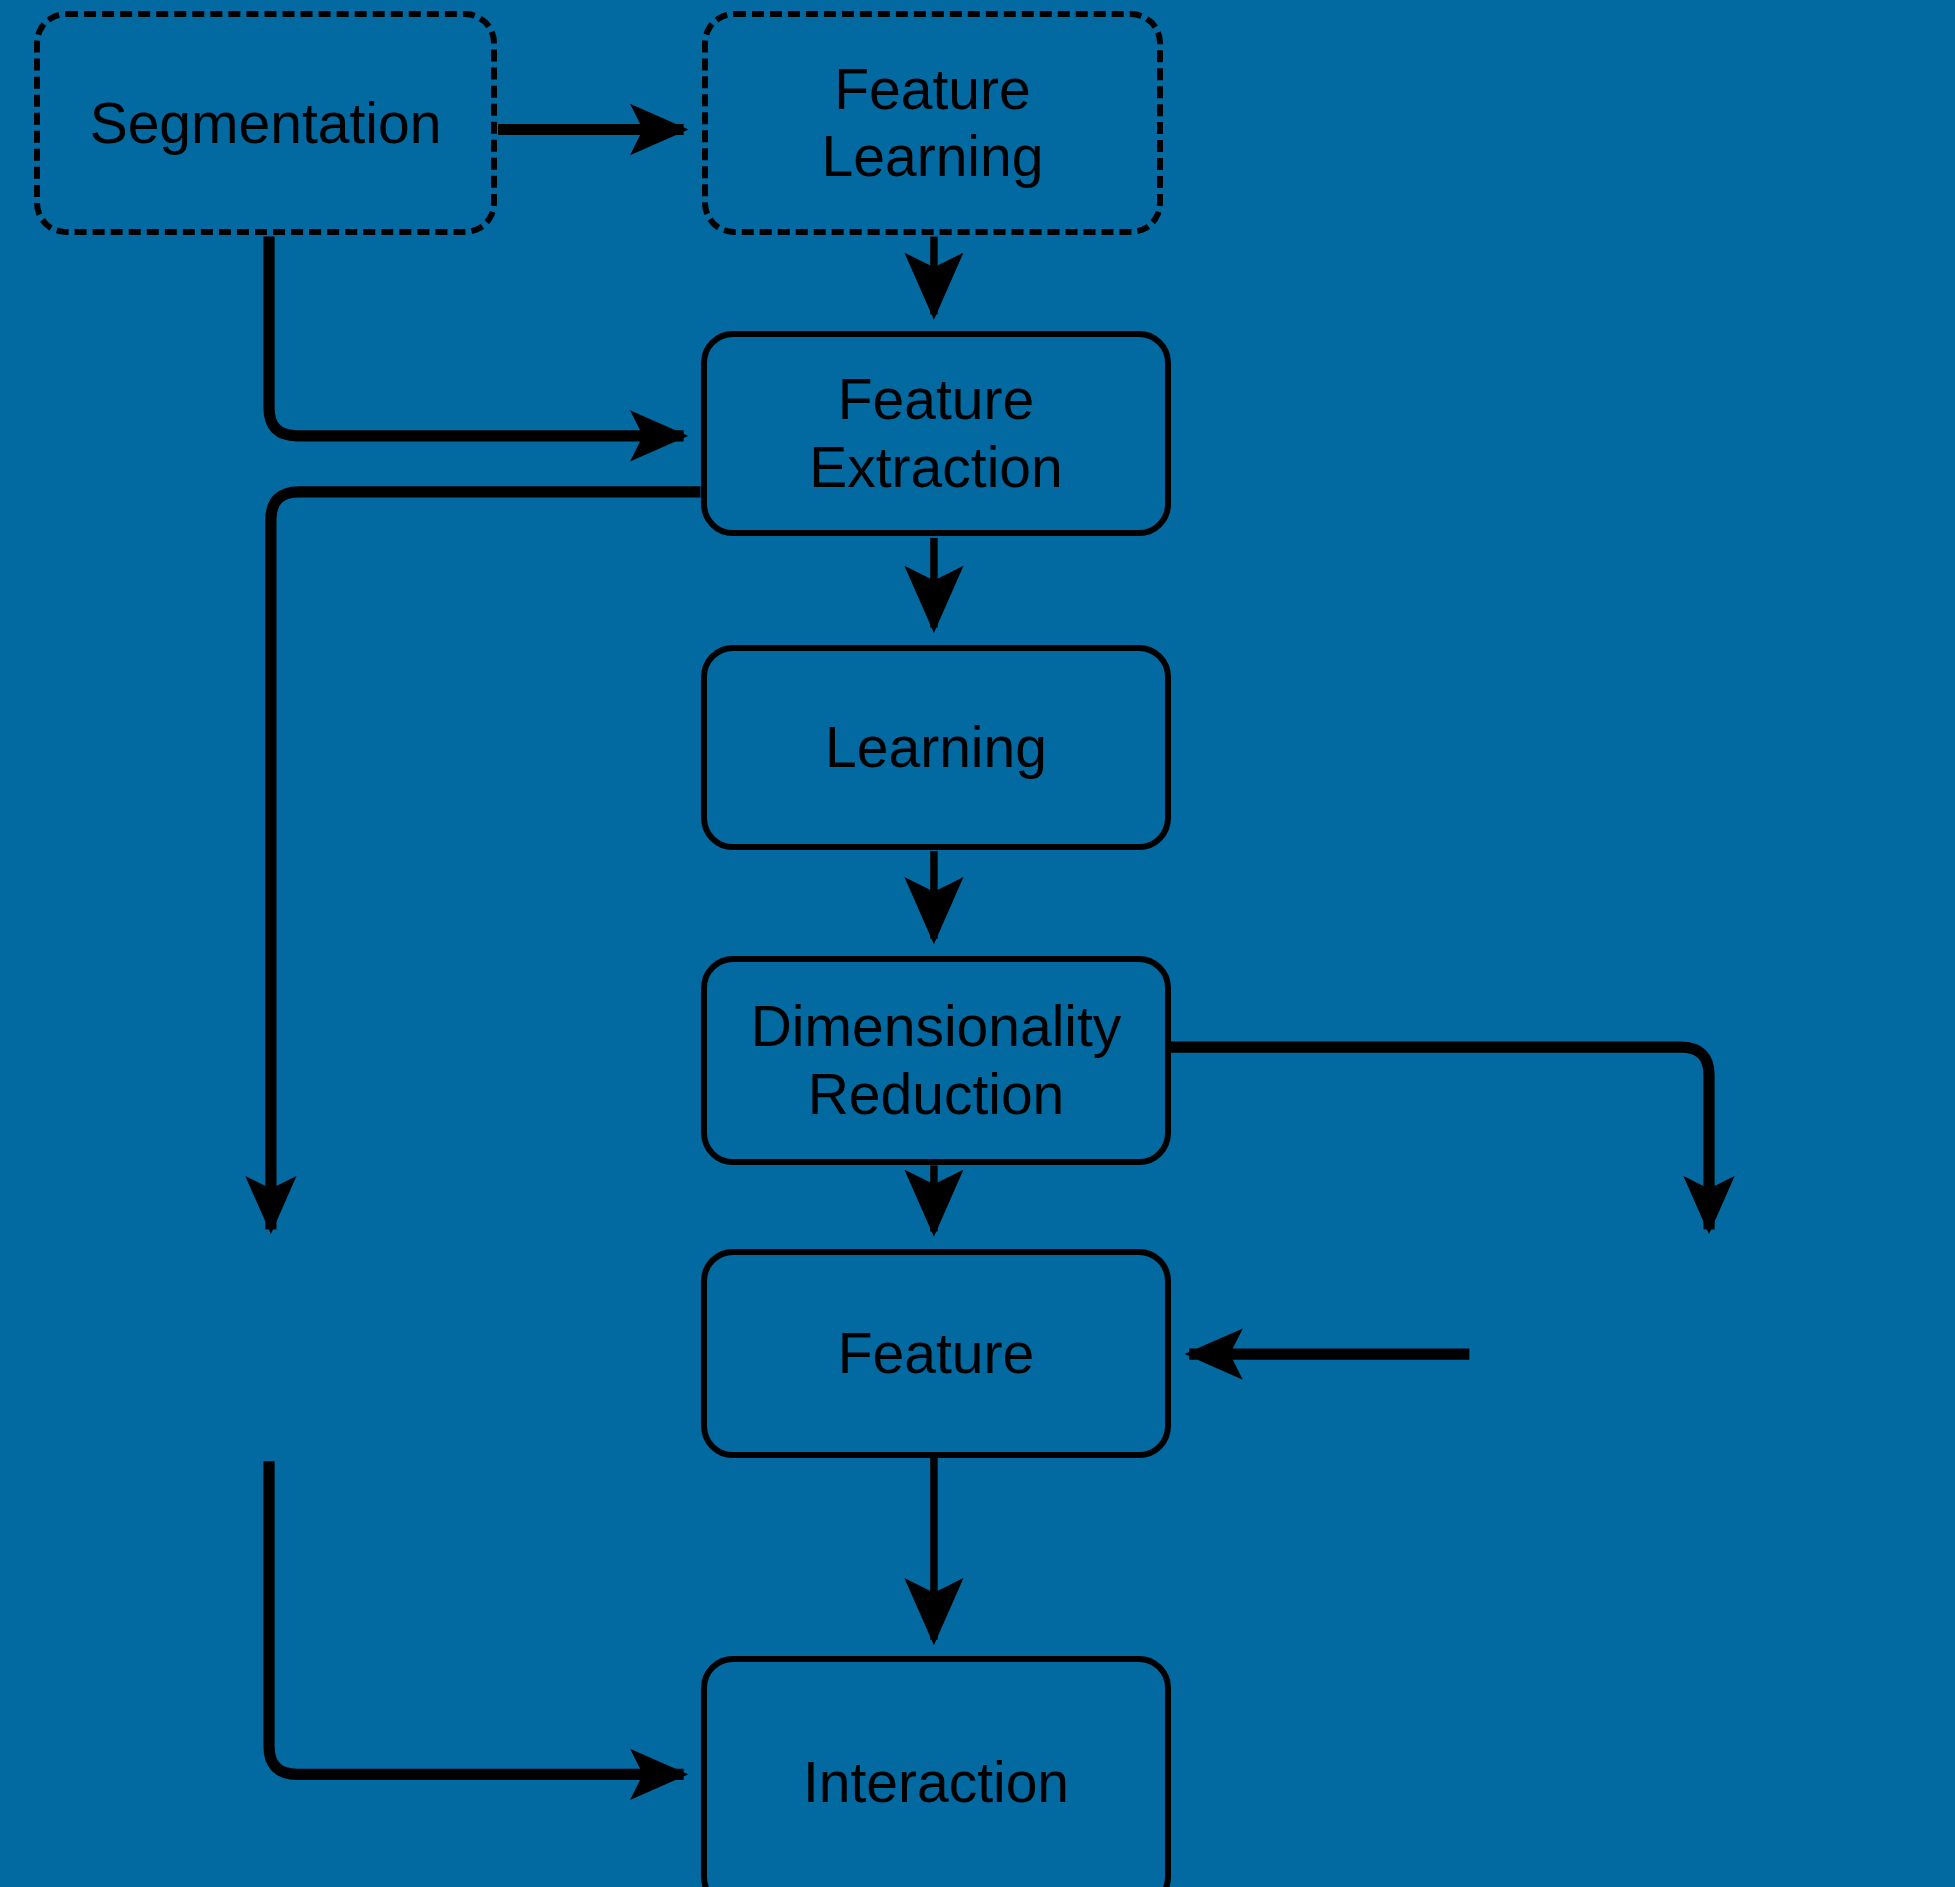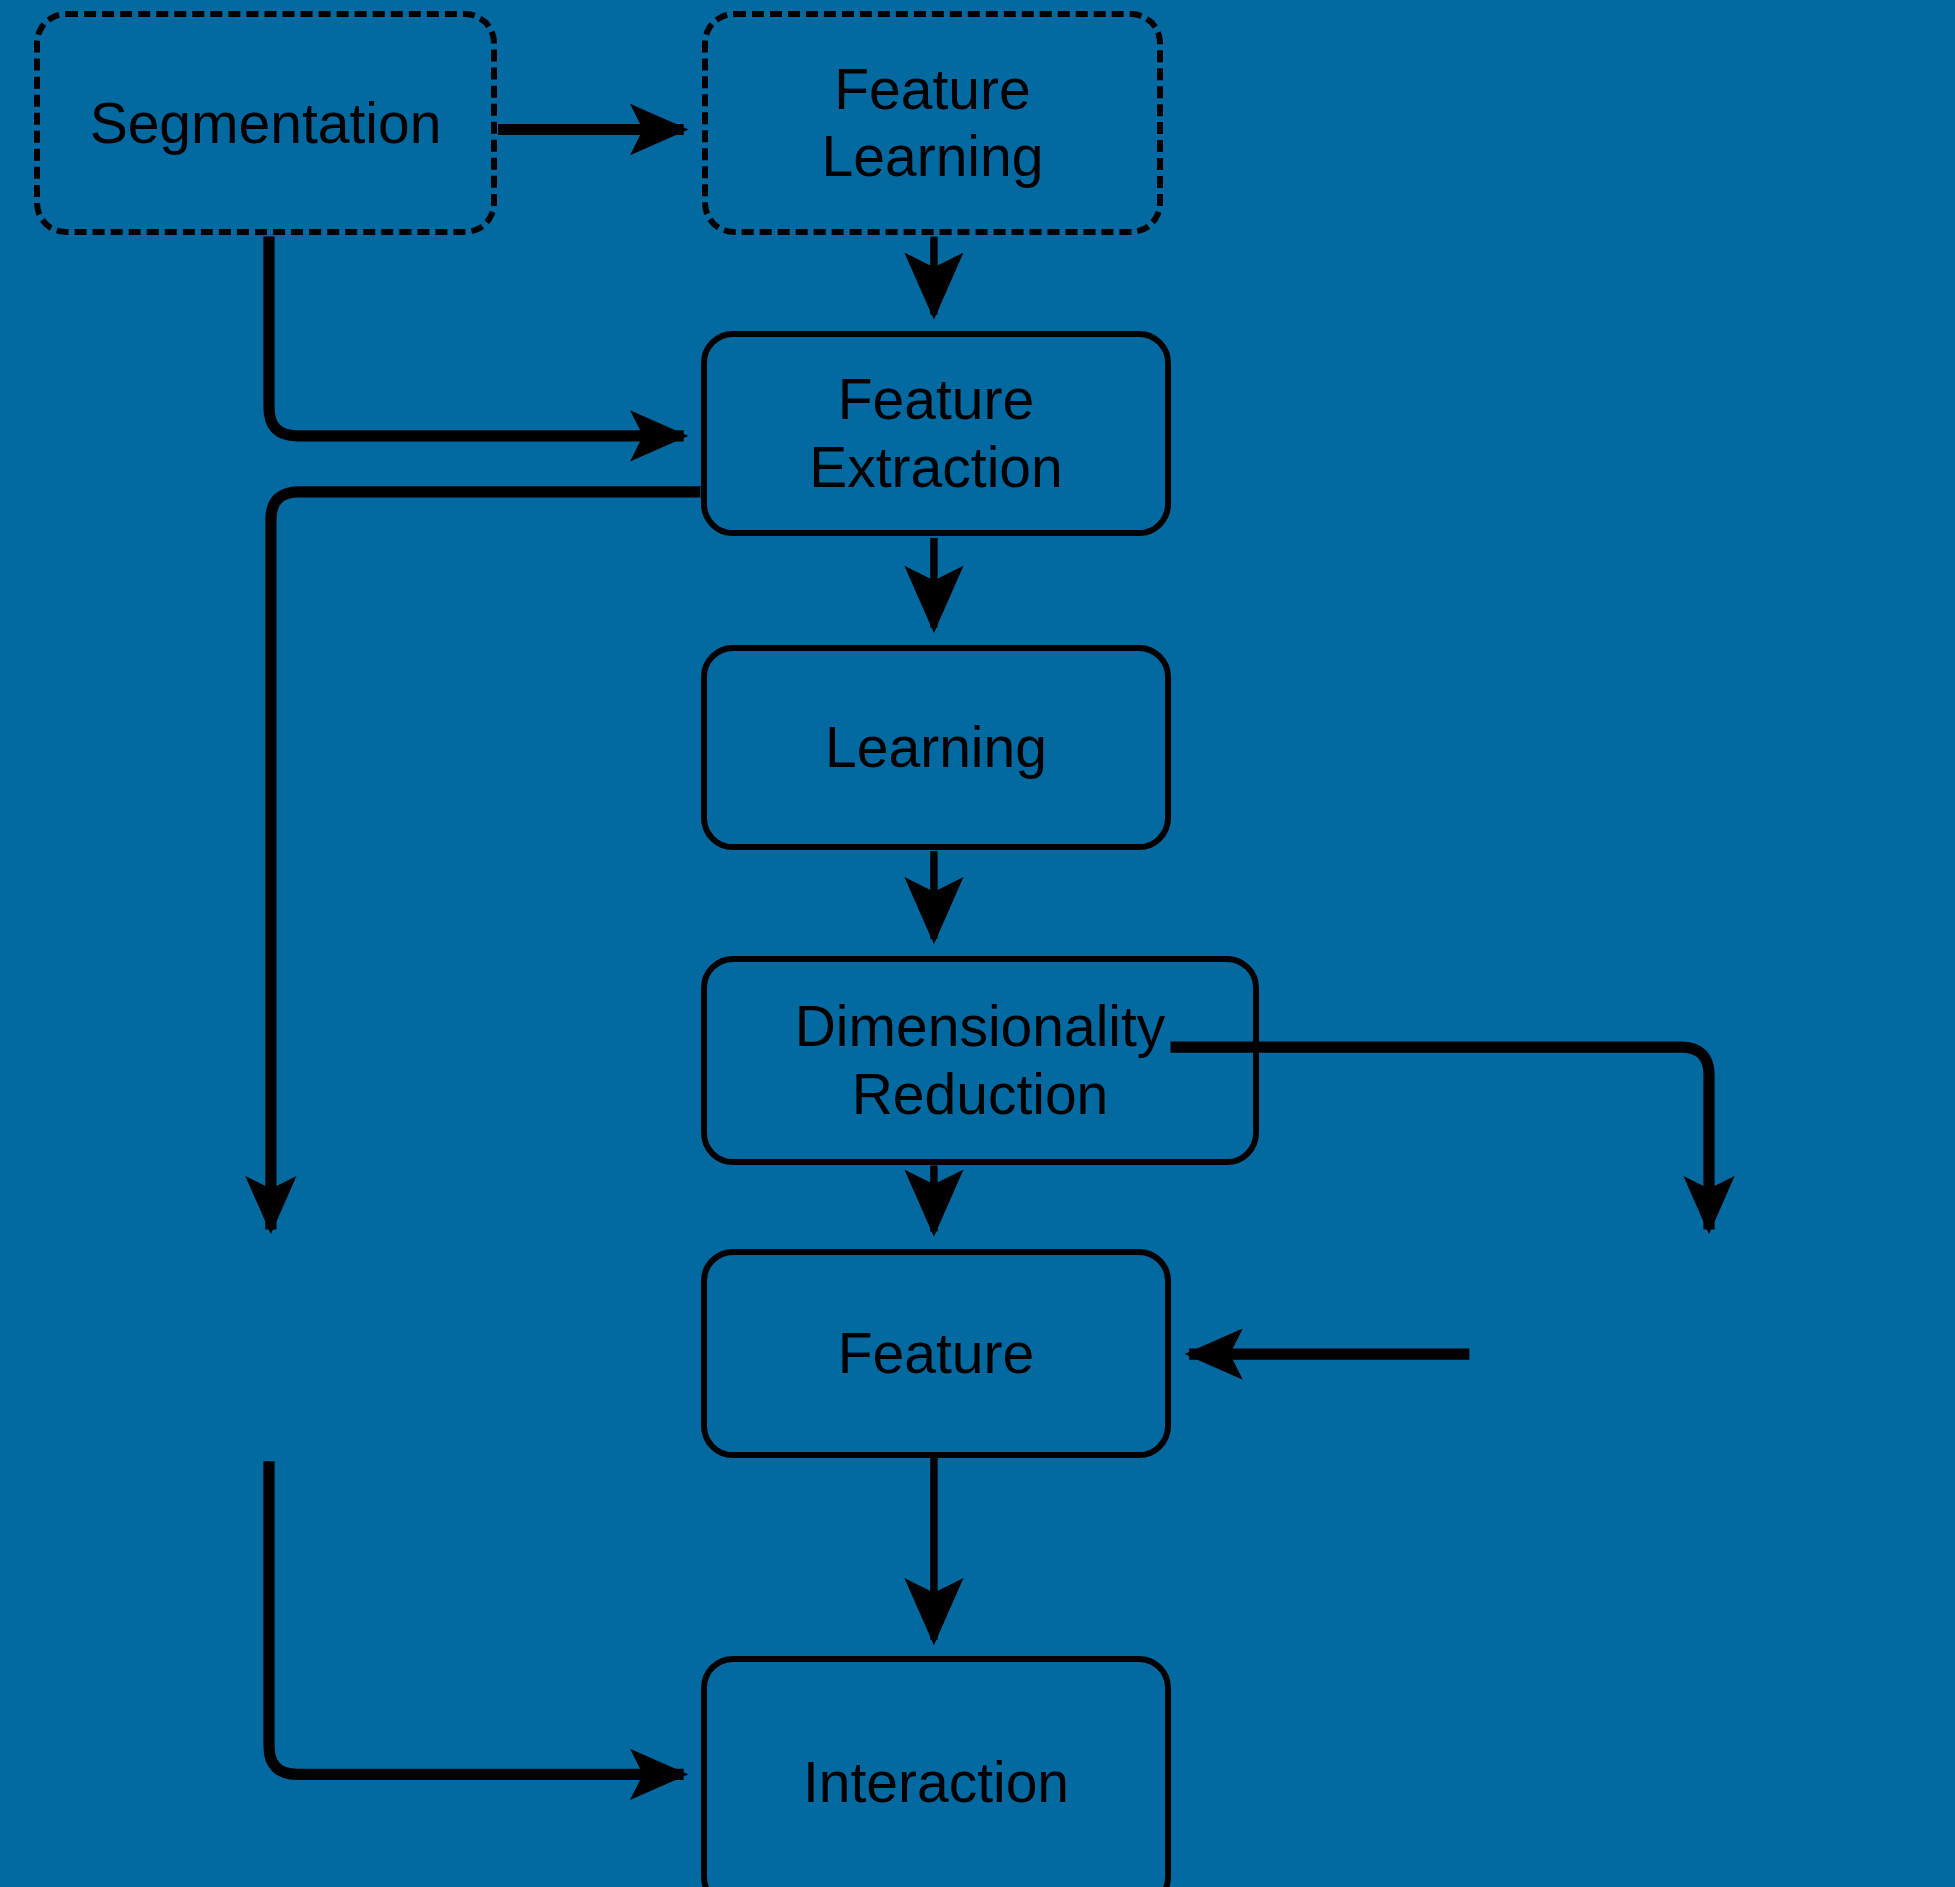--- a/index.html
+++ b/index.html
@@ -100,21 +100,21 @@
 
   <div class="node solid" style="left:701px; top:331px; width:470px; height:205px;">
     <span class="node-label">Feature
 Extraction</span>
   </div>
 
   <div class="node solid" style="left:701px; top:645px; width:470px; height:205px;">
     <span class="node-label">Learning</span>
   </div>
 
-  <div class="node solid" style="left:701px; top:956px; width:558px; height:209px;">
+  <div class="node solid" style="left:701px; top:956px; width:470px; height:209px;">
     <span class="node-label">Dimensionality
 Reduction</span>
   </div>
 
 
   <div class="node solid" style="left:701px; top:1249px; width:470px; height:209px;">
     <span class="node-label">Feature</span>
   </div>
 
 

